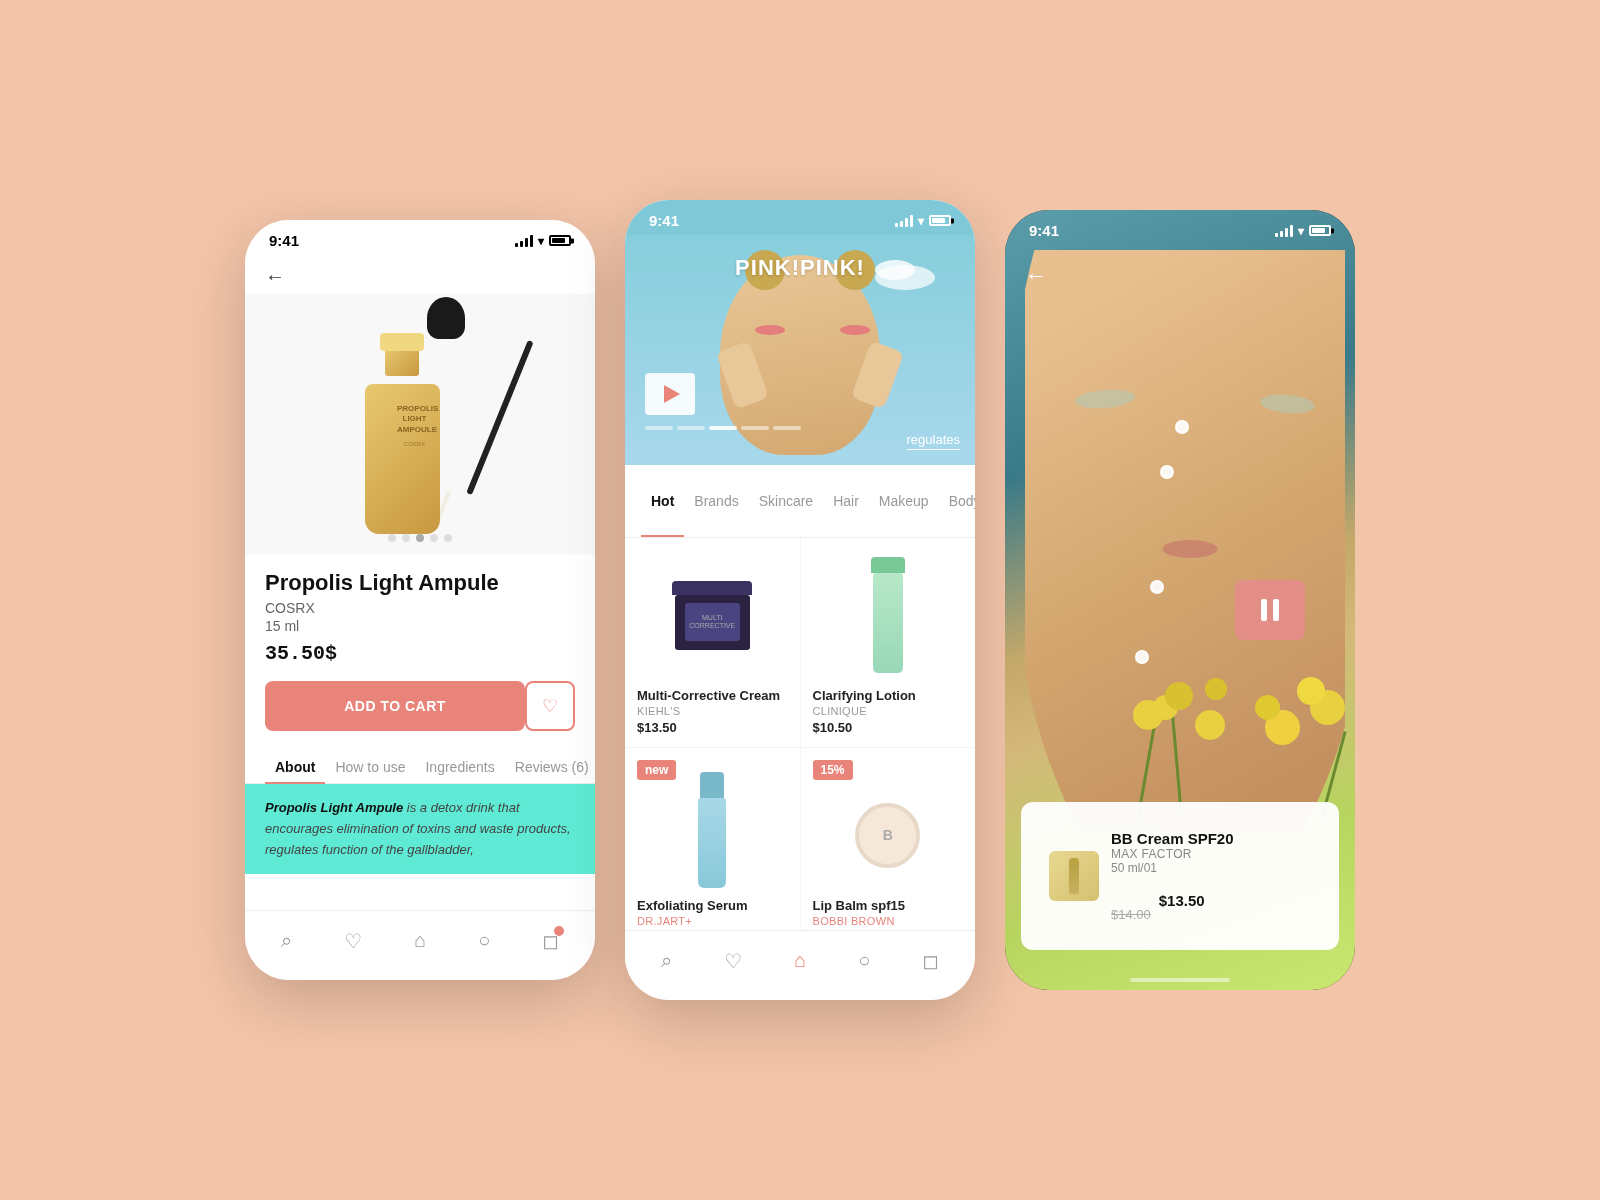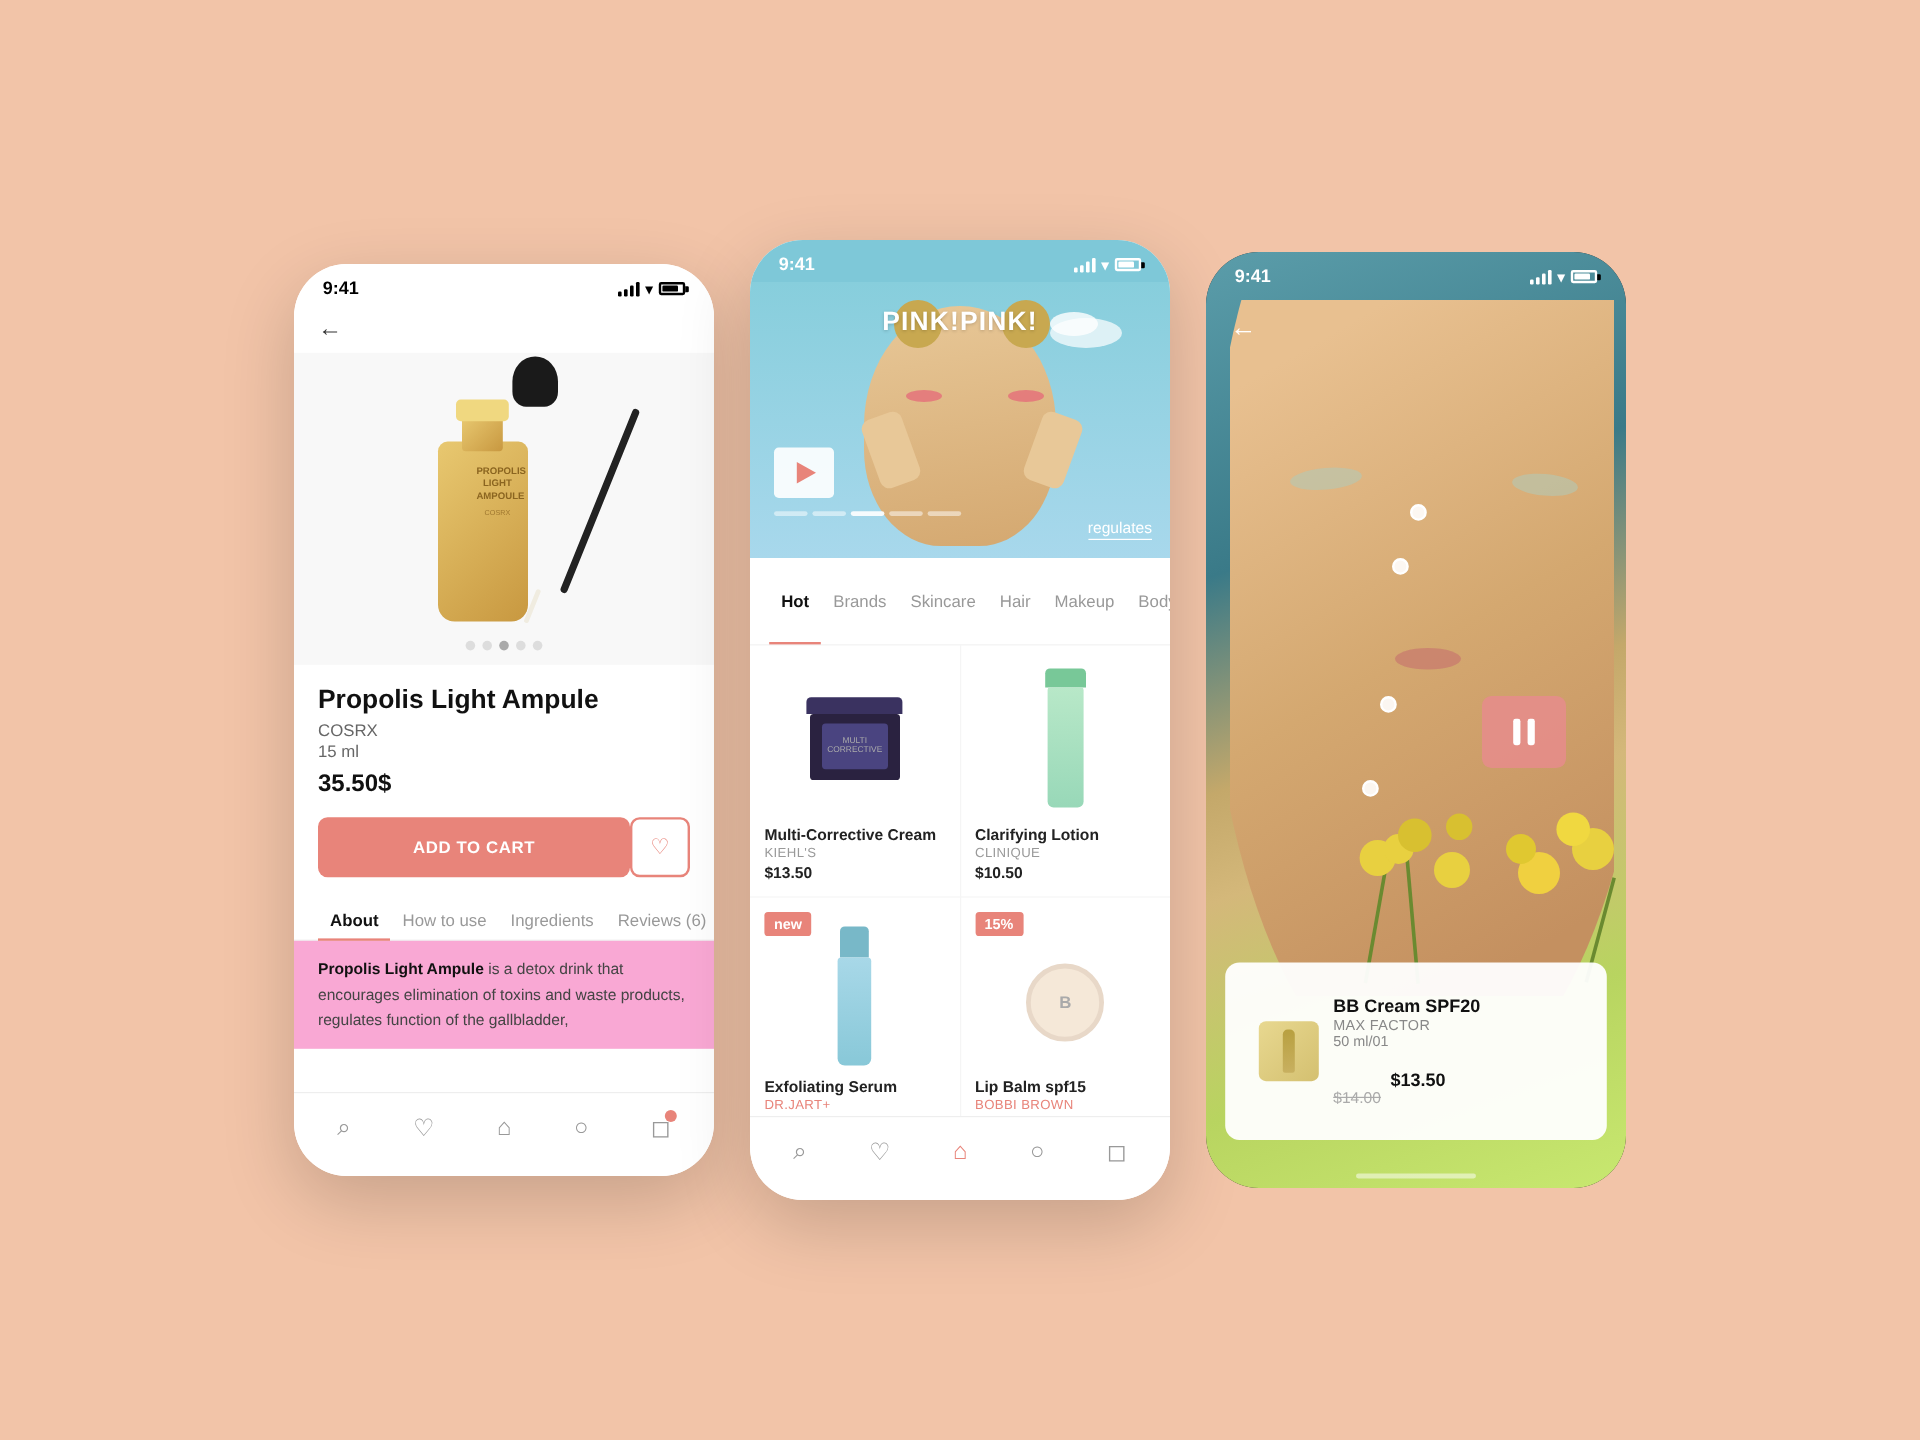--- a/index.html
+++ b/index.html
@@ -137,20 +137,21 @@
     .product-size {
       font-size: 14px;
       color: #666;
       margin-bottom: 8px;
     }
     .product-price {
       font-size: 20px;
       font-weight: 700;
       color: #111;
       margin-bottom: 16px;
+      font-family: Liberation Mono, monospace;
     }
 
     .cart-row {
       display: flex;
       margin-bottom: 20px;
     }
     .add-to-cart-btn {
       flex: 1;
       background: #e8847a;
       color: #fff;
@@ -201,24 +202,25 @@
       position: absolute;
       bottom: -1px;
       left: 0;
       right: 0;
       height: 2px;
       background: #e8847a;
     }
 
     .product-description {
       padding: 14px 20px;
-      background: #f9a8d4;
+      background: #5eead4;
       font-size: 13px;
       color: #444;
       line-height: 1.6;
+      font-style: italic;
     }
     .product-description strong { color: #111; }
 
     .bottom-nav {
       position: absolute;
       bottom: 0;
       left: 0;
       right: 0;
       height: 70px;
       background: #fff;
@@ -569,21 +571,21 @@
 
   <div class="phone-1-header">
     <span class="back-arrow">←</span>
   </div>
 
   <div class="product-image-area">
     <div class="product-image-bottle">
 
       <div style="position:relative;width:200px;height:220px;">
 
-        <div style="position:absolute;bottom:16px;left:45px;width:75px;height:150px;background:linear-gradient(135deg,#e8c870,#c89840);border-radius:8px 8px 14px 14px;z-index:2;padding-left:24px;">
+        <div style="position:absolute;bottom:0;left:45px;width:75px;height:150px;background:linear-gradient(135deg,#e8c870,#c89840);border-radius:8px 8px 14px 14px;z-index:2;padding-left:24px;">
           <div style="margin:20px 8px 0;font-size:8px;color:#8b6520;line-height:1.3;text-align:center;font-weight:600;">PROPOLIS<br>LIGHT<br>AMPOULE</div>
           <div style="margin:6px 8px;font-size:6px;color:#a07830;text-align:center;">COSRX</div>
         </div>
 
         <div style="position:absolute;bottom:158px;left:65px;width:34px;height:28px;background:linear-gradient(135deg,#e8c870,#c89840);border-radius:3px;z-index:2;"></div>
 
         <div style="position:absolute;bottom:183px;left:60px;width:44px;height:18px;background:#f0d880;border-radius:4px;z-index:2;"></div>
 
         <div style="position:absolute;bottom:195px;right:55px;width:38px;height:42px;background:#1a1a1a;border-radius:50% 50% 30% 30%;z-index:3;"></div>
 

